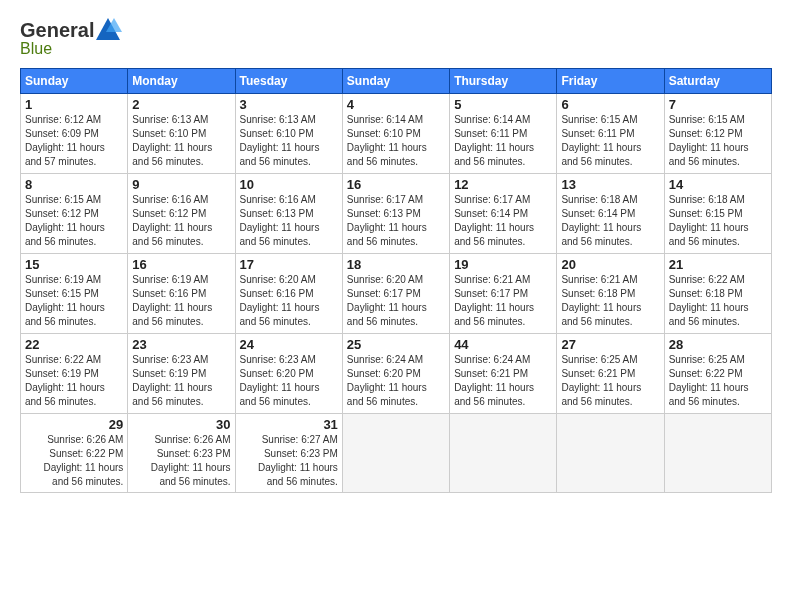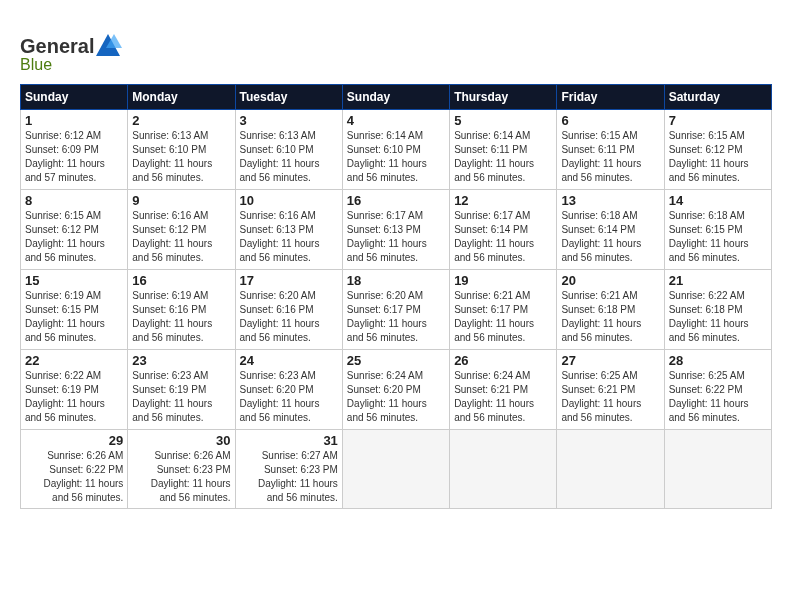--- a/index.html
+++ b/index.html
@@ -6,21 +6,21 @@
     body {
       font-family: Arial, sans-serif;
       background: #fff;
       width: 792px;
       height: 612px;
       overflow: hidden;
     }
     .page {
       width: 792px;
       height: 436px;
-      padding: 32px 20px 10px 20px;
+      padding: 16px 20px 10px 20px;
       display: flex;
       flex-direction: column;
     }
     .header {
       display: flex;
       justify-content: space-between;
       align-items: flex-start;
       margin-bottom: 10px;
     }
     .logo {
@@ -39,21 +39,21 @@
       font-size: 14px;
       color: #444;
     }
     .calendar {
       flex: 1;
       border-collapse: collapse;
       width: 100%;
       table-layout: fixed;
     }
     .calendar th {
-      background: #0f172a;
+      background: #3b82f6;
       color: #fff;
       font-size: 12px;
       font-weight: bold;
       padding: 5px 4px;
       text-align: left;
       border: 1px solid #0d47a1;
     }
     .calendar td {
       border: 1px solid #ccc;
       vertical-align: top;
@@ -220,21 +220,21 @@
           </td>
           <td>
             <span class="day-num">24</span>
             <div class="day-info">Sunrise: 6:23 AM<br>Sunset: 6:20 PM<br>Daylight: 11 hours<br>and 56 minutes.</div>
           </td>
           <td>
             <span class="day-num">25</span>
             <div class="day-info">Sunrise: 6:24 AM<br>Sunset: 6:20 PM<br>Daylight: 11 hours<br>and 56 minutes.</div>
           </td>
           <td>
-            <span class="day-num">26</span>
+            <span class="day-num">44</span>
             <div class="day-info">Sunrise: 6:24 AM<br>Sunset: 6:21 PM<br>Daylight: 11 hours<br>and 56 minutes.</div>
           </td>
           <td>
             <span class="day-num">27</span>
             <div class="day-info">Sunrise: 6:25 AM<br>Sunset: 6:21 PM<br>Daylight: 11 hours<br>and 56 minutes.</div>
           </td>
           <td>
             <span class="day-num">28</span>
             <div class="day-info">Sunrise: 6:25 AM<br>Sunset: 6:22 PM<br>Daylight: 11 hours<br>and 56 minutes.</div>
           </td>

